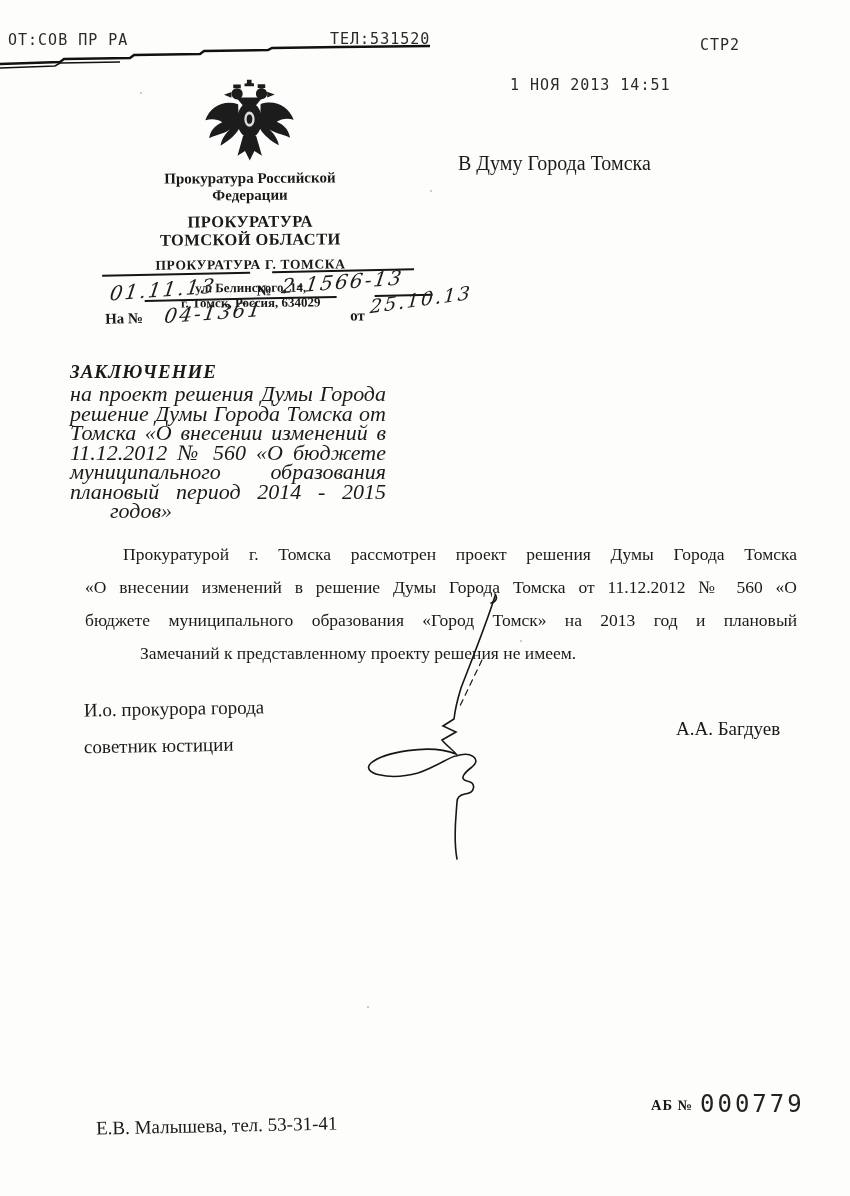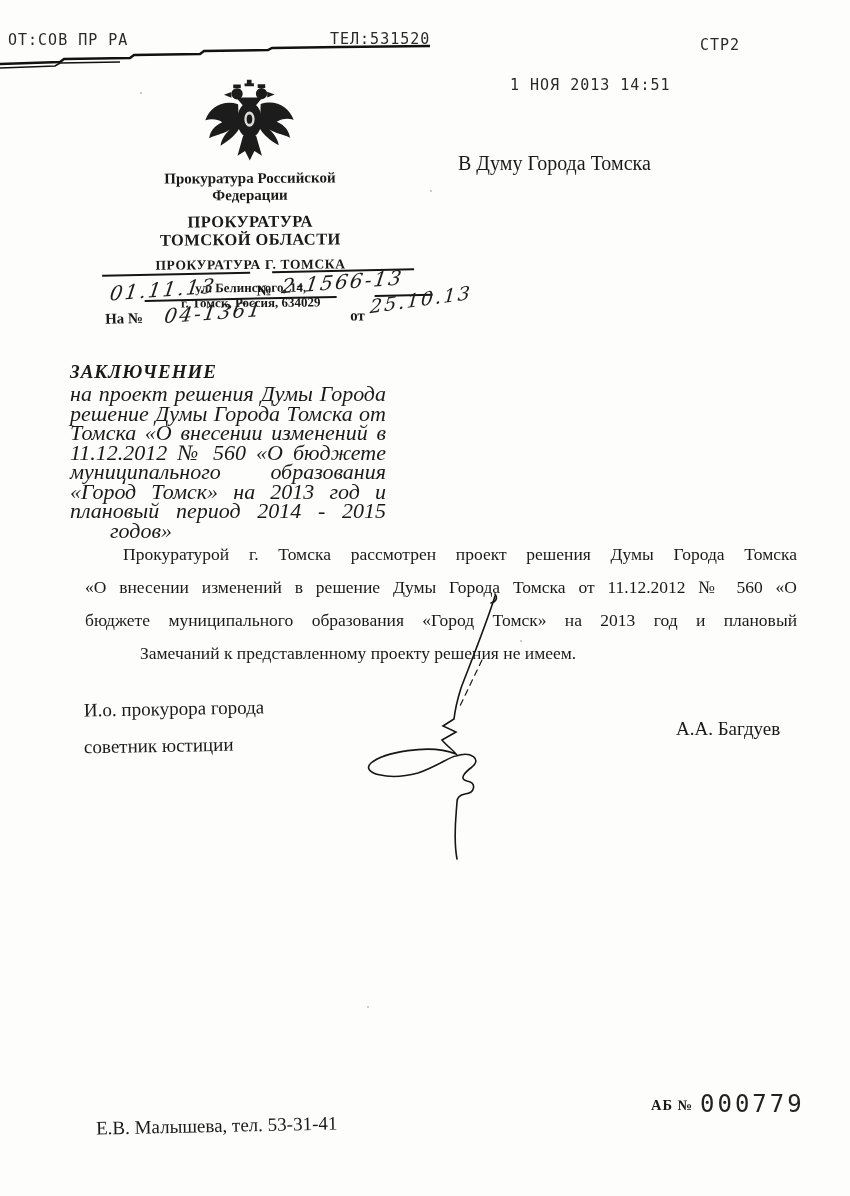--- a/index.html
+++ b/index.html
@@ -123,21 +123,20 @@
 
   <div class="addressee">В Думу Города Томска</div>
 
   <div class="concl">
     <div class="concl-title">ЗАКЛЮЧЕНИЕ</div>
     <div class="cline">на проект решения Думы Города</div>
     <div class="cline">решение Думы Города Томска от</div>
     <div class="cline">Томска «О внесении изменений в</div>
     <div class="cline">11.12.2012 № 560 «О бюджете</div>
     <div class="cline">муниципального образования</div>
-    <div class="cline">«Город Томск» на 2013 год и</div>
     <div class="cline">плановый период 2014 - 2015</div>
     <div class="cline last">годов»</div>
   </div>
 
   <div class="body-par">
     <div class="bline first">Прокуратурой г. Томска рассмотрен проект решения Думы Города Томска</div>
     <div class="bline">«О внесении изменений в решение Думы Города Томска от 11.12.2012 № 560 «О</div>
     <div class="bline">бюджете муниципального образования «Город Томск» на 2013 год и  плановый</div>
     <div class="bline p2">Замечаний к представленному проекту решения не имеем.</div>
   </div>

